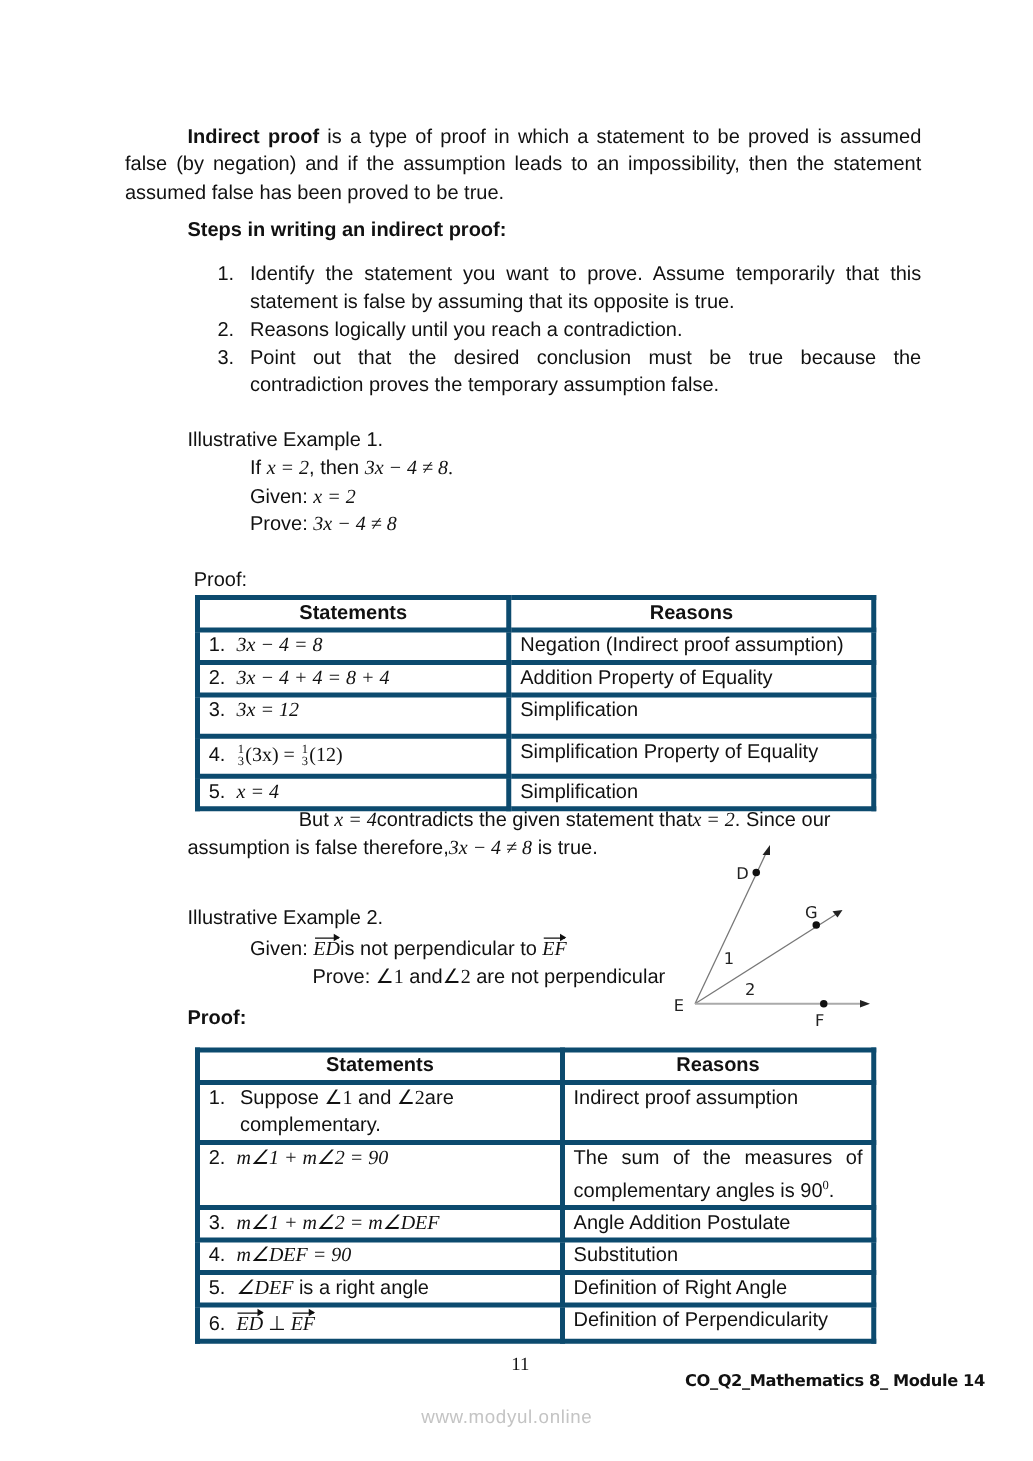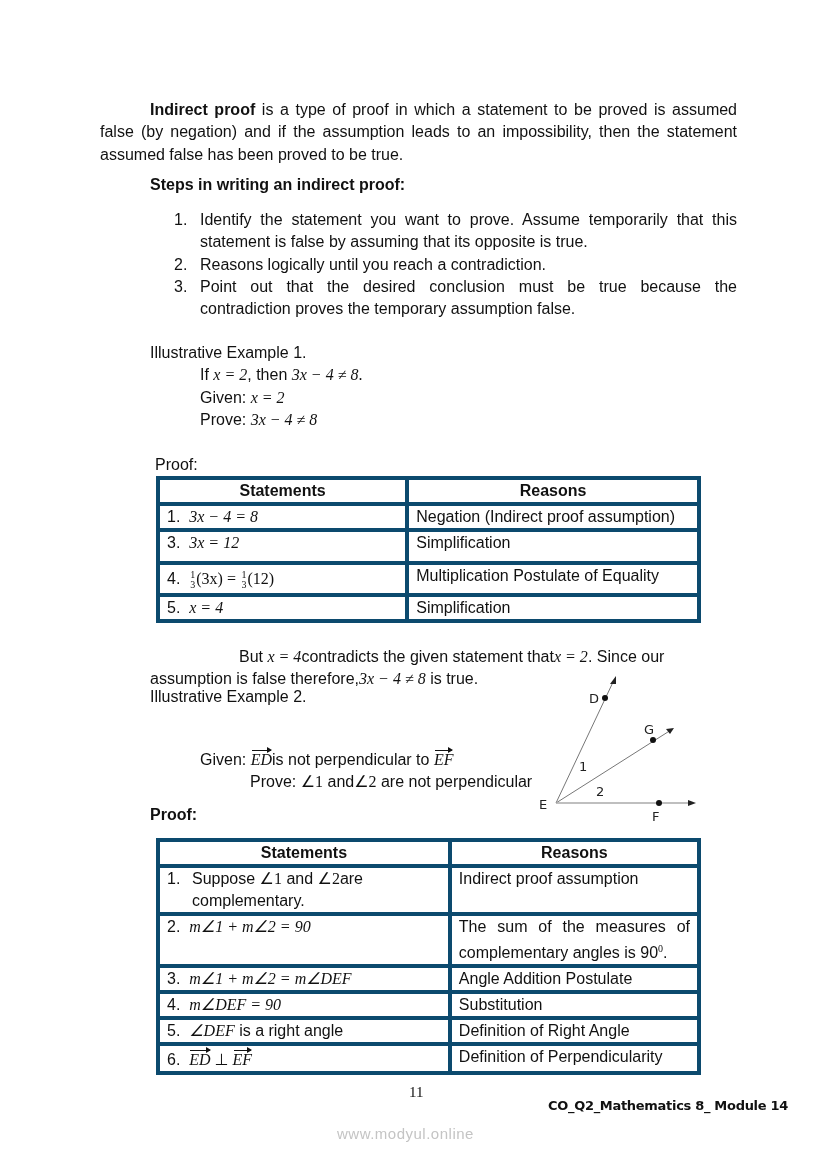--- a/index.html
+++ b/index.html
@@ -55,39 +55,43 @@
     </colgroup>
   <tbody>
       <tr style="height:22px;">
     <th>Statements</th>
     <th>Reasons</th>
   </tr>
   <tr style="height:23px;">
     <td><span>1.</span>&nbsp; <span class="math">3x − 4 = 8</span></td>
     <td>Negation (Indirect proof assumption)</td>
   </tr>
+  <tr style="height:24px;">
+    <td><span>2.</span>&nbsp; <span class="math">3x − 4 + 4 = 8 + 4</span></td>
+    <td>Addition Property of Equality</td>
+  </tr>
   <tr style="height:33px;">
     <td><span>3.</span>&nbsp; <span class="math">3x = 12</span></td>
     <td>Simplification</td>
   </tr>
   <tr style="height:32px;">
     <td style="padding-top:3px;"><span>4.</span>&nbsp; <span class="frac"><span>1</span><span>3</span></span><span class="mathn">(3x)  =</span> <span class="frac"><span>1</span><span>3</span></span><span class="mathn">(12)</span></td>
-    <td>Multiplication Postulate of Equality</td>
+    <td>Simplification Property of Equality</td>
   </tr>
   <tr style="height:23px;">
     <td><span>5.</span>&nbsp; <span class="math">x = 4</span></td>
     <td>Simplification</td>
   </tr>
 </tbody>
   </table>
 
 <div class="abs line" style="left:200px; top:646px;margin-left:39px;"><span>But </span><span class="math">x = 4</span><span>contradicts the given statement that</span><span class="math">x = 2</span><span>. Since our</span></div>
 <div class="abs line" style="left:150px; top:668px;"><span>assumption is false therefore,</span><span class="math">3x − 4 ≠ 8</span><span> is true.</span></div>
 
-<div class="abs line" style="left:150px; top:686px;">Illustrative Example 2.</div>
+<div class="abs line" style="left:150px; top:724px;">Illustrative Example 2.</div>
 <div class="abs line" style="left:200px; top:749px;"><span>Given: </span><span class="vec">ED</span><span>is not perpendicular to </span><span class="vec">EF</span></div>
 <div class="abs line" style="left:250px; top:771px;"><span>Prove: </span><span class="mathn">∠1</span><span> and</span><span class="mathn">∠2</span><span> are not perpendicular</span></div>
 <div class="abs line bold" style="left:150px; top:804px;">Proof:</div>
 
 <svg class="abs" style="left:530px; top:670px;" width="180" height="160">
   <g stroke="#777" stroke-width="1" fill="none">
     <line x1="26" y1="133" x2="84" y2="10"></line>
     <line x1="26" y1="133" x2="141" y2="60"></line>
     <line x1="26" y1="133" x2="160" y2="133" stroke="#aaa" stroke-width="1.5"></line>
   </g>

